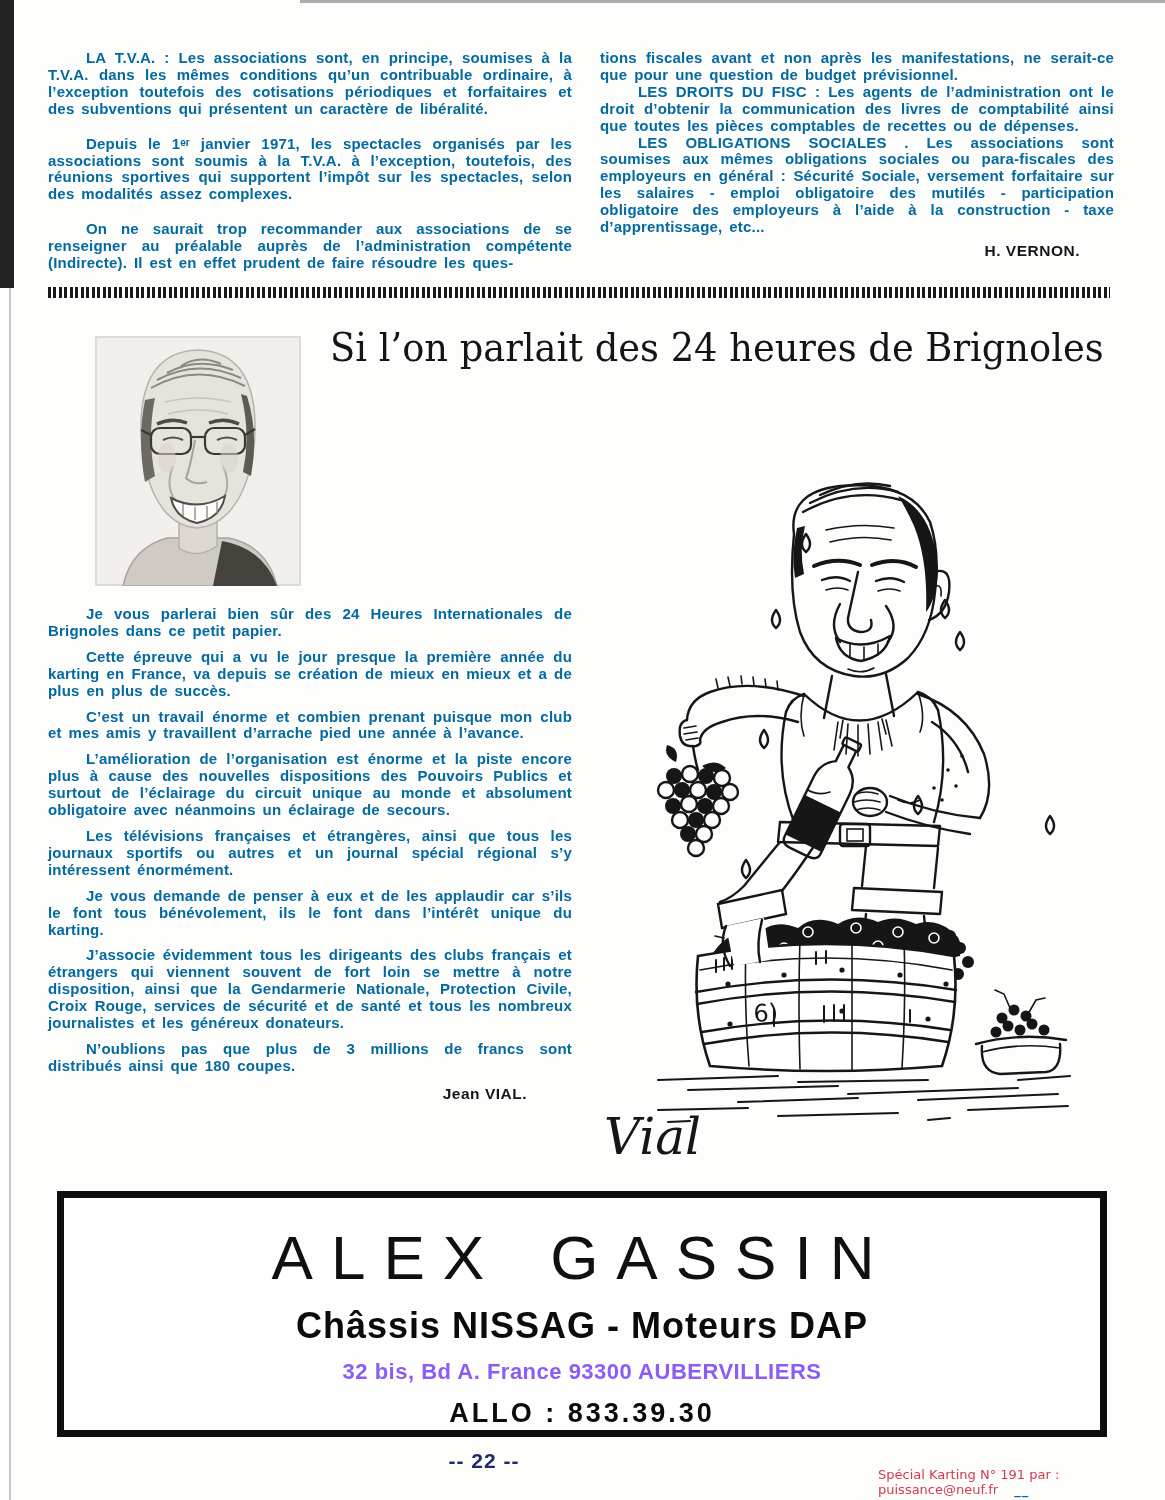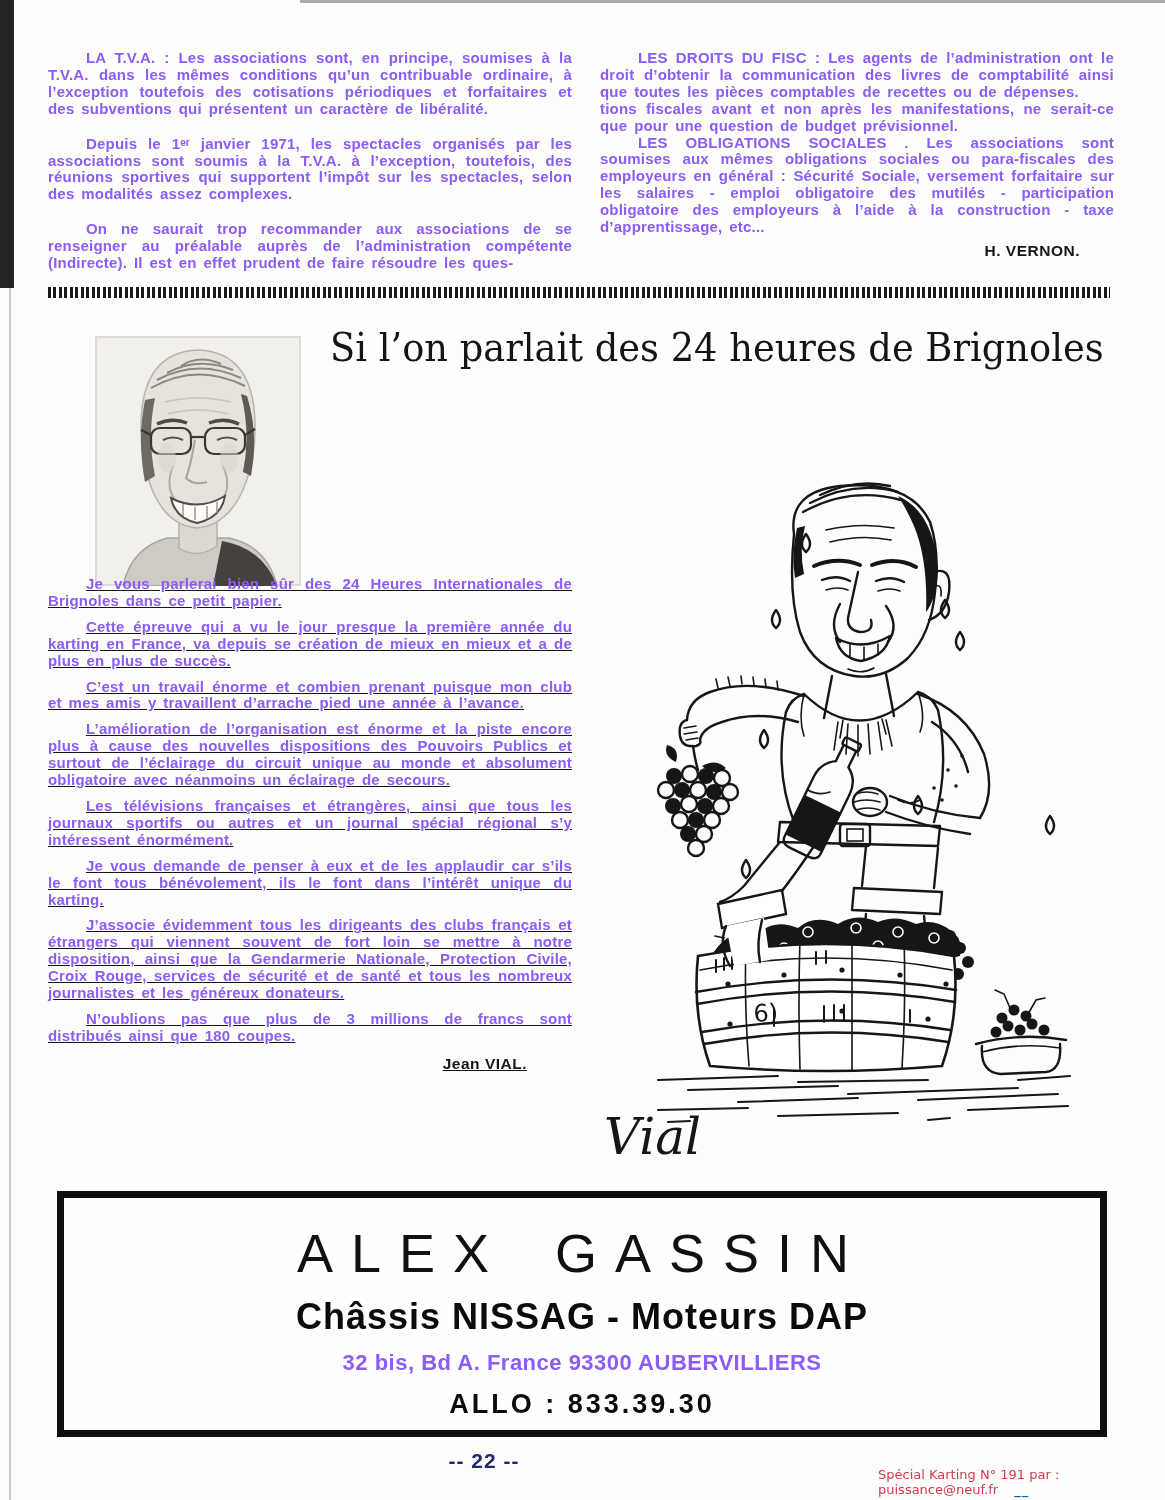--- a/index.html
+++ b/index.html
@@ -10,21 +10,21 @@
   }
   
   .edge-line { position:absolute; left:9px; top:0; width:2px; height:1500px; background:#c8c8c8; }
   .edge-dark { position:absolute; left:0; top:0; width:14px; height:288px; background:#242424; }
   .edge-top  { position:absolute; left:300px; top:0; width:865px; height:3px; background:#ababab; }
 
   
   .para {
     font-size:15px; line-height:16.9px; font-weight:700;
     text-align:justify; text-indent:38px; margin:0 0 9px 0;
-    word-spacing:2.5px; letter-spacing:0.2px; color:#8b5cf6;
+    word-spacing:2.5px; letter-spacing:0.2px; color:#0369a1;
   }
   .para.noindent { text-indent:0; }
   .tight .para { margin-bottom:0; }
   .gappy .para { margin-bottom:18px; }
   .sig { font-size:15.5px; font-weight:700; letter-spacing:0.5px; }
 
   .intro { position:absolute; left:48px; top:50px; width:1066px; display:flex; gap:28px; }
   .intro .col-l { width:524px; }
   .intro .col-r { width:514px; }
   .sig-vernon { text-align:right; padding-right:34px; margin-top:6px; }
@@ -36,31 +36,31 @@
 
   .headline {
     position:absolute; left:330px; top:324px; width:810px;
     font-family:"DejaVu Serif", serif; font-size:40px; font-weight:400;
     white-space:nowrap; transform:scaleX(0.92); transform-origin:left top;
     color:#141414;
   }
 
   .photo { position:absolute; left:95px; top:336px; width:206px; height:250px; }
 
-  .article { position:absolute; left:48px; top:576px; width:524px;text-decoration:underline; }
+  .article { position:absolute; left:48px; top:606px; width:524px; }
   .sig-vial { text-align:right; padding-right:45px; margin-top:10px; }
 
   .cartoon { position:absolute; left:598px; top:470px; width:522px; height:700px; }
 
   
   .ad {
     position:absolute; left:57px; top:1191px; width:1050px; height:246px;
     box-sizing:border-box; border:7px solid #0e0e0e; background:#fefefe; text-align:center;
   }
-  .ad-name { margin-top:24px; font-size:54px; letter-spacing:18px; font-weight:400; color:#101010; }
+  .ad-name { margin-top:24px; font-size:62px; letter-spacing:18px; font-weight:400; color:#101010; }
   .ad-name .gap { display:inline-block; width:48px; }
   .ad-products { margin-top:12px; font-size:36px; font-weight:700; letter-spacing:1px; color:#0b0b0b; }
   .ad-address  { margin-top:12px;  font-size:22px; font-weight:700; letter-spacing:0.5px; color:#8b5cf6; }
   .ad-phone    { margin-top:13px; font-size:27px; font-weight:700; letter-spacing:3px; color:#0b0b0b; }
 
   .page-num {
     position:absolute; left:0; top:1449px; width:968px; text-align:center;
     font-size:21px; font-weight:700; letter-spacing:1px; color:#1e2b6a;
   }
   .credit {
@@ -80,22 +80,22 @@
 <div class="edge-dark"></div>
 <div class="edge-top"></div>
 
 <div class="intro">
   <div class="col-l gappy">
     <p class="para">LA T.V.A. : Les associations sont, en principe, soumises à la T.V.A. dans les mêmes conditions qu’un contribuable ordinaire, à l’exception toutefois des cotisations périodiques et forfaitaires et des subventions qui présentent un caractère de libéralité.</p>
     <p class="para">Depuis le 1ᵉʳ janvier 1971, les spectacles organisés par les associations sont soumis à la T.V.A. à l’exception, toutefois, des réunions sportives qui supportent l’impôt sur les spectacles, selon des modalités assez complexes.</p>
     <p class="para">On ne saurait trop recommander aux associations de se renseigner au préalable auprès de l’administration compétente (Indirecte). Il est en effet prudent de faire résoudre les ques-</p>
   </div>
   <div class="col-r tight">
+    <p class="para noindent">tions fiscales avant et non après les manifestations, ne serait-ce que pour une question de budget prévisionnel.</p>
     <p class="para">LES DROITS DU FISC : Les agents de l’administration ont le droit d’obtenir la communication des livres de comptabilité ainsi que toutes les pièces comptables de recettes ou de dépenses.</p>
-    <p class="para noindent">tions fiscales avant et non après les manifestations, ne serait-ce que pour une question de budget prévisionnel.</p>
     <p class="para">LES OBLIGATIONS SOCIALES . Les associations sont soumises aux mêmes obligations sociales ou para-fiscales des employeurs en général : Sécurité Sociale, versement forfaitaire sur les salaires - emploi obligatoire des mutilés - participation obligatoire des employeurs à l’aide à la construction - taxe d’apprentissage, etc...</p>
     <div class="sig sig-vernon">H. VERNON.</div>
   </div>
 </div>
 
 <div class="divider"></div>
 
 <div class="headline">Si l’on parlait des 24 heures de Brignoles</div>
 
 <div class="photo">

